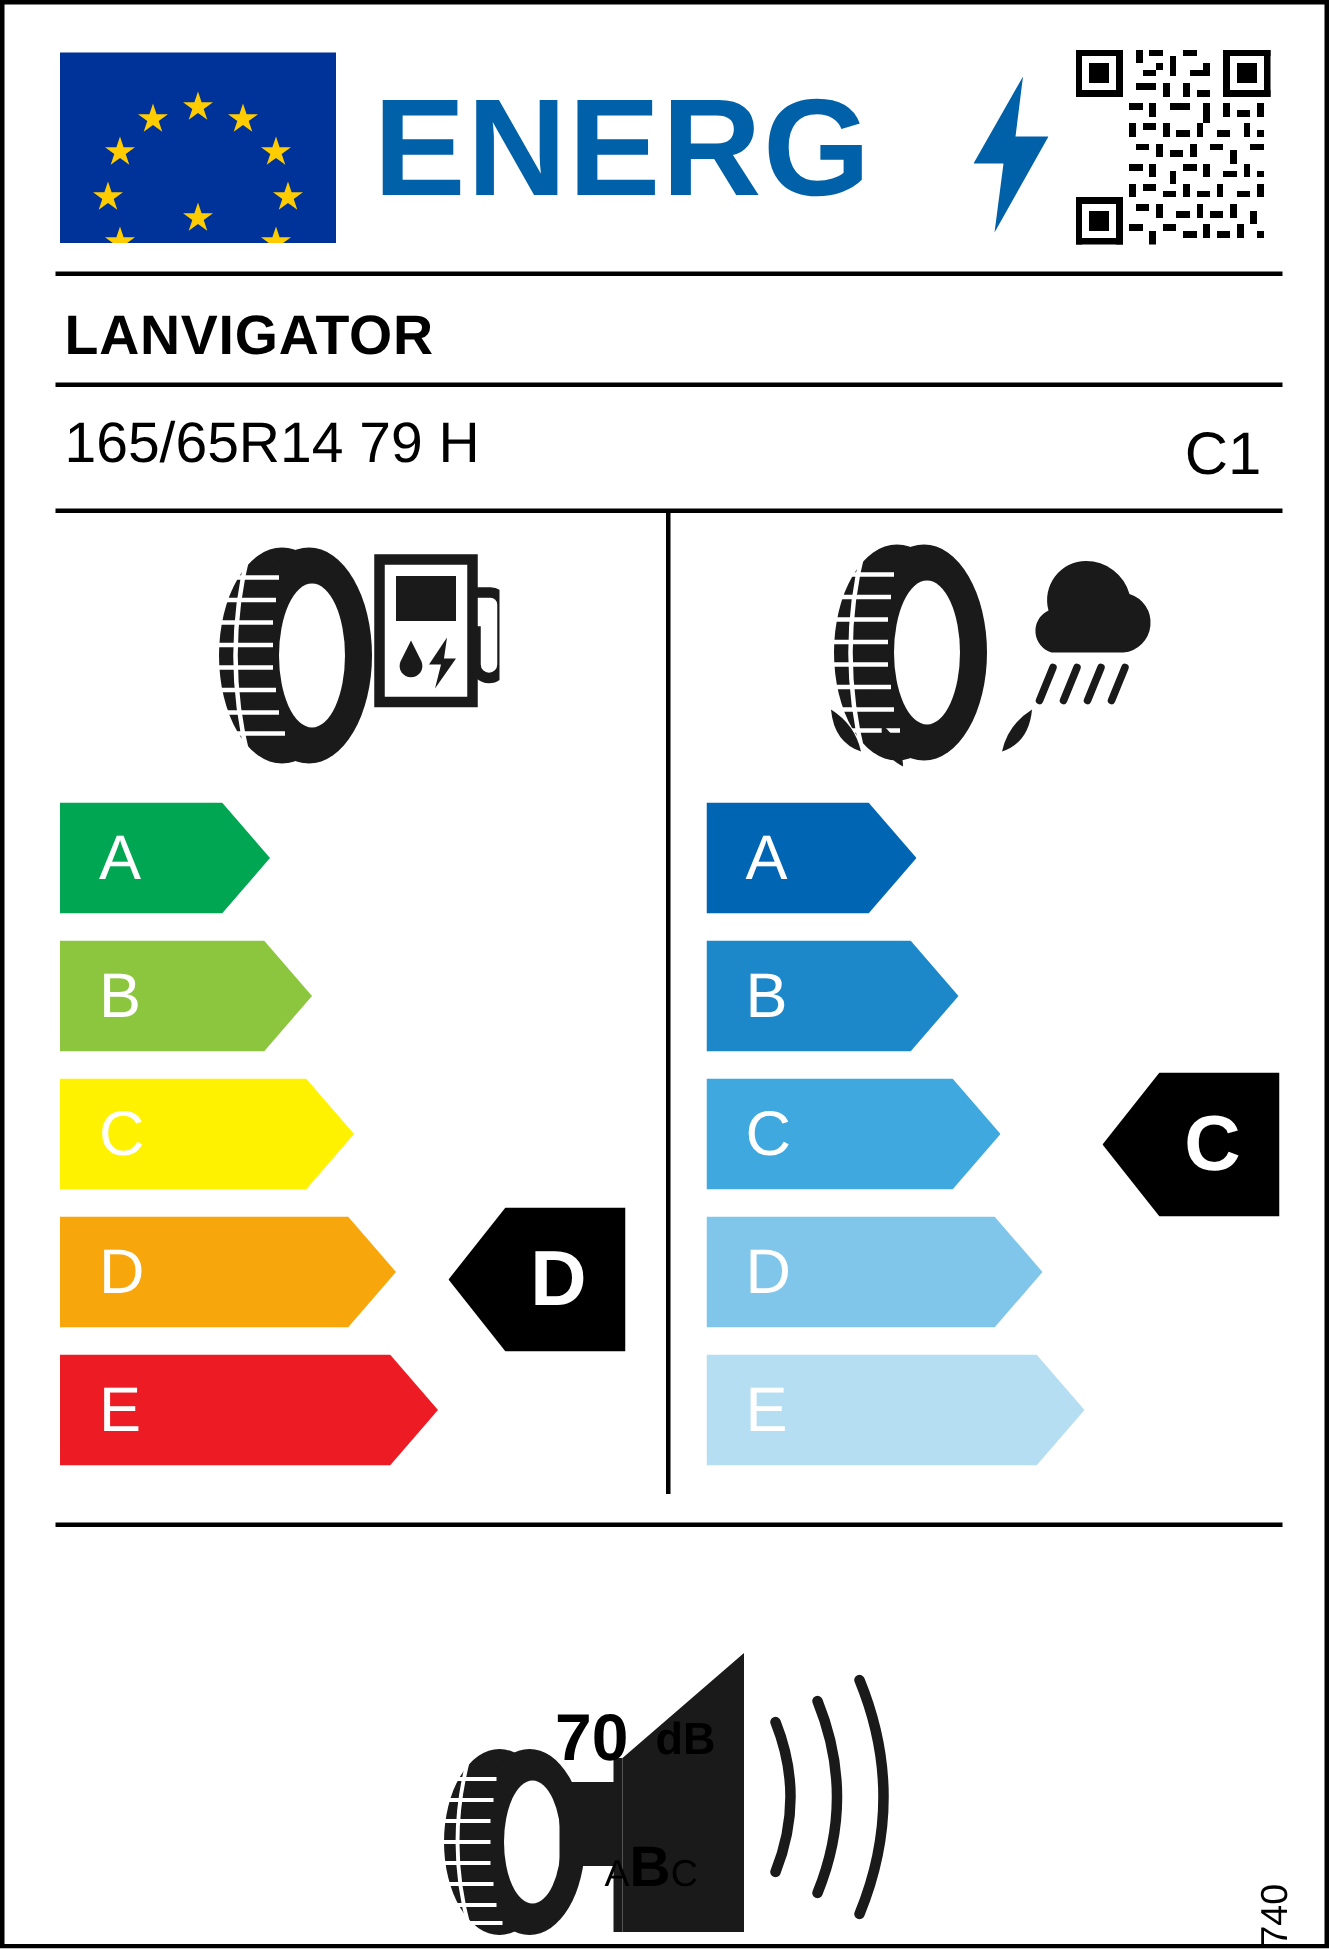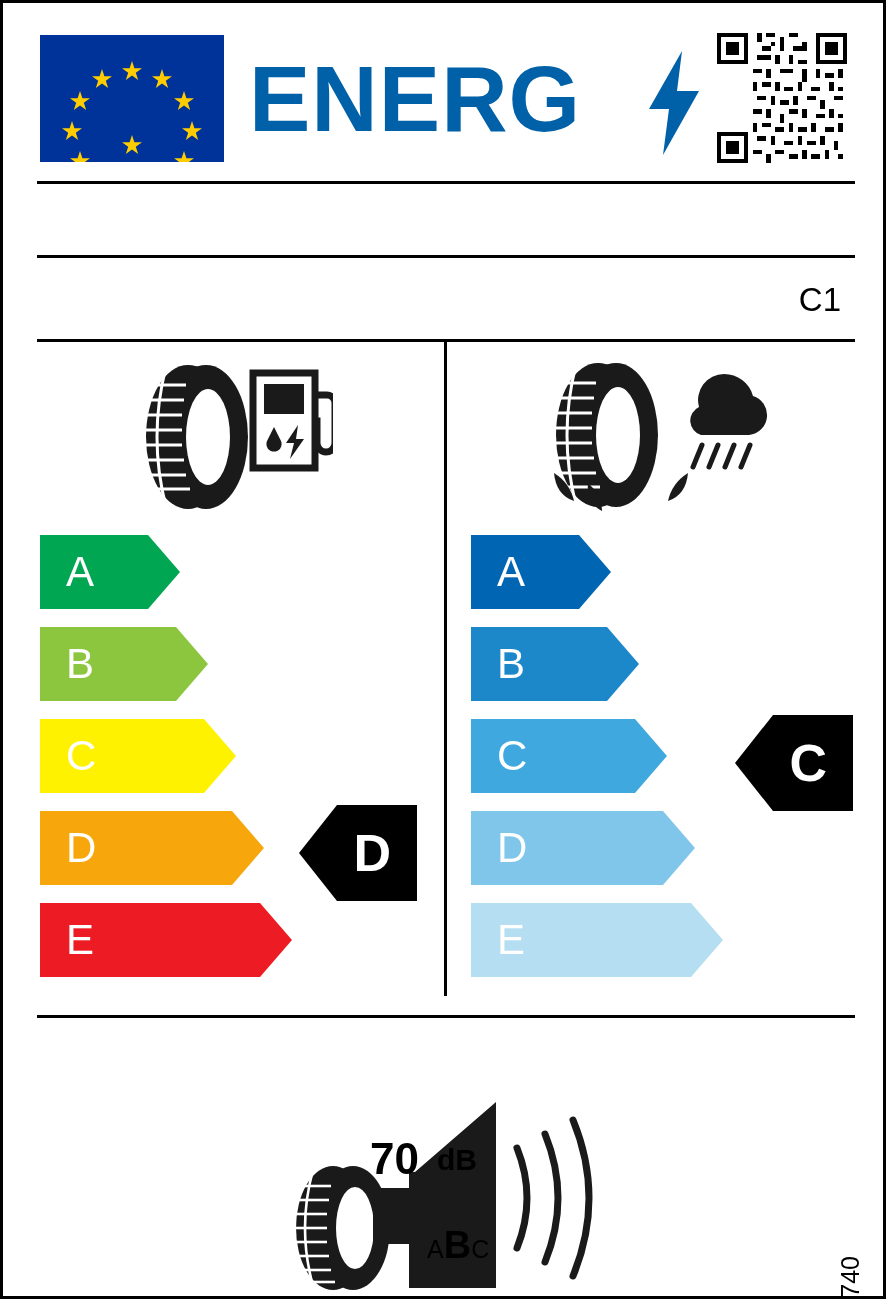--- a/index.html
+++ b/index.html
@@ -81,21 +81,21 @@
     letter-spacing: 0.5px;
   }
   .tyre-size {
     position: absolute;
     left: 40px; top: 272px;
     font-size: 38px;
   }
   .tyre-class {
     position: absolute;
     right: 42px; top: 278px;
-    font-size: 33px;
+    font-size: 40px;
   }
 
   
   .v-divider {
     position: absolute;
     left: 441px;
     top: 338px;
     width: 3px;
     height: 655px;
     background: #000;
@@ -158,21 +158,21 @@
     font-size: 44px;
     font-weight: bold;
   }
   .db-unit {
     position: absolute;
     font-size: 30px;
     font-weight: bold;
   }
   .noise-classes {
     position: absolute;
-    left: 424px;
+    left: 400px;
     top: 1221px;
     font-size: 0;
   }
   .noise-classes span {
     font-family: "Liberation Sans", sans-serif;
   }
   .nc-a { font-size: 25px; }
   .nc-b { font-size: 38px; font-weight: bold; }
   .nc-c { font-size: 25px; }
 
@@ -300,23 +300,25 @@
         <rect x="19" y="26" width="1" height="2"></rect>
           <rect x="21" y="27" width="2" height="1"></rect>
         <rect x="24" y="26" width="1" height="2"></rect>
           <rect x="27" y="27" width="1" height="1"></rect>
       </g>
     </svg>
   </div>
 
   <div class="rule" style="top:178px;"></div>
 
+  <div class="brand">LANVIGATOR</div>
 
   <div class="rule" style="top:252px;"></div>
 
+  <div class="tyre-size">165/65R14 79 H</div>
   <div class="tyre-class">C1</div>
 
   <div class="rule" style="top:336px;"></div>
 
   <div class="v-divider"></div>
 
   <svg class="pictogram" style="left:125px; top:352px; width:205px; height:165px;" viewBox="0 0 205 165">
 
     <g>
       <ellipse cx="60" cy="82" rx="42" ry="72" fill="#1a1a1a"></ellipse>

